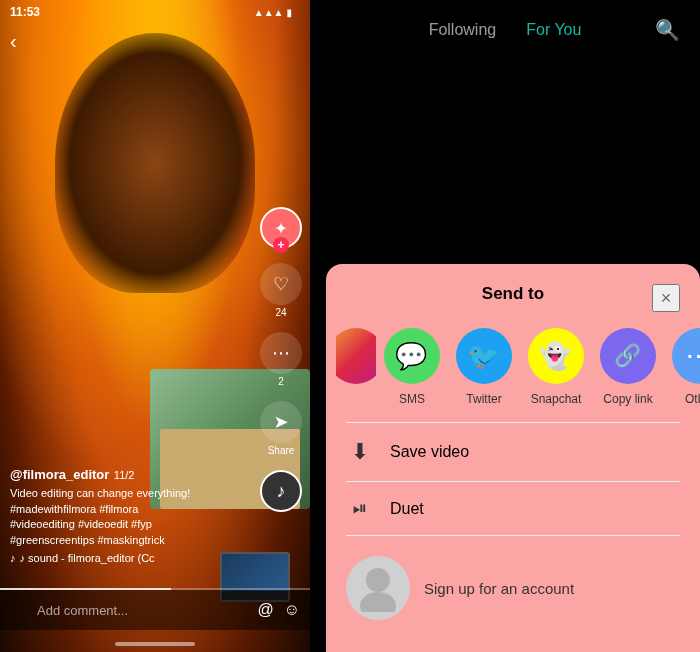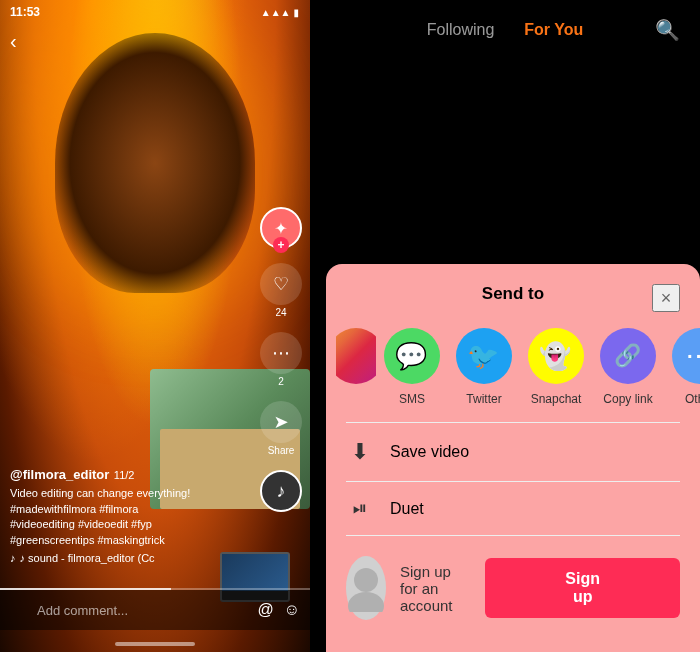--- a/index.html
+++ b/index.html
@@ -83,21 +83,21 @@
 
     .monitor-screen {
       width: 100%;
       height: 80%;
       background: linear-gradient(135deg, #1a3a5c, #2a5a8c);
     }
 
     
     .status-bar {
       position: absolute;
-      top: 0; left: 0; right: 1px;
+      top: 0; left: 0; right: 8px;
       height: 24px;
       display: flex;
       align-items: center;
       justify-content: space-between;
       padding: 0 10px;
       z-index: 10;
     }
 
     .status-time {
       color: white;
@@ -322,22 +322,22 @@
       align-items: center;
     }
 
     .nav-tab {
       color: rgba(255,255,255,0.6);
       font-size: 16px;
       cursor: pointer;
     }
 
     .nav-tab.active {
-      color: #f97316;
-      font-weight: 700;
+      color: #14b8a6;
+      font-weight: 400;
     }
 
     .nav-search {
       position: absolute;
       right: 20px;
       color: white;
       font-size: 20px;
       cursor: pointer;
     }
 
@@ -645,17 +645,16 @@
     <div class="divider"></div>
 
     <div class="signup-section">
       <div class="user-avatar-large">
         <svg width="40" height="48" viewBox="0 0 40 48" fill="none" xmlns="http://www.w3.org/2000/svg">
           <circle cx="20" cy="16" r="12" fill="#b0b0b0"></circle>
           <ellipse cx="20" cy="42" rx="18" ry="14" fill="#b0b0b0"></ellipse>
         </svg>
       </div>
       <span class="signup-text">Sign up for an account</span>
-      <button class="signup-btn">Sign up</button>
     </div>
 
   </div>
 </div>
 
 </body></html>

